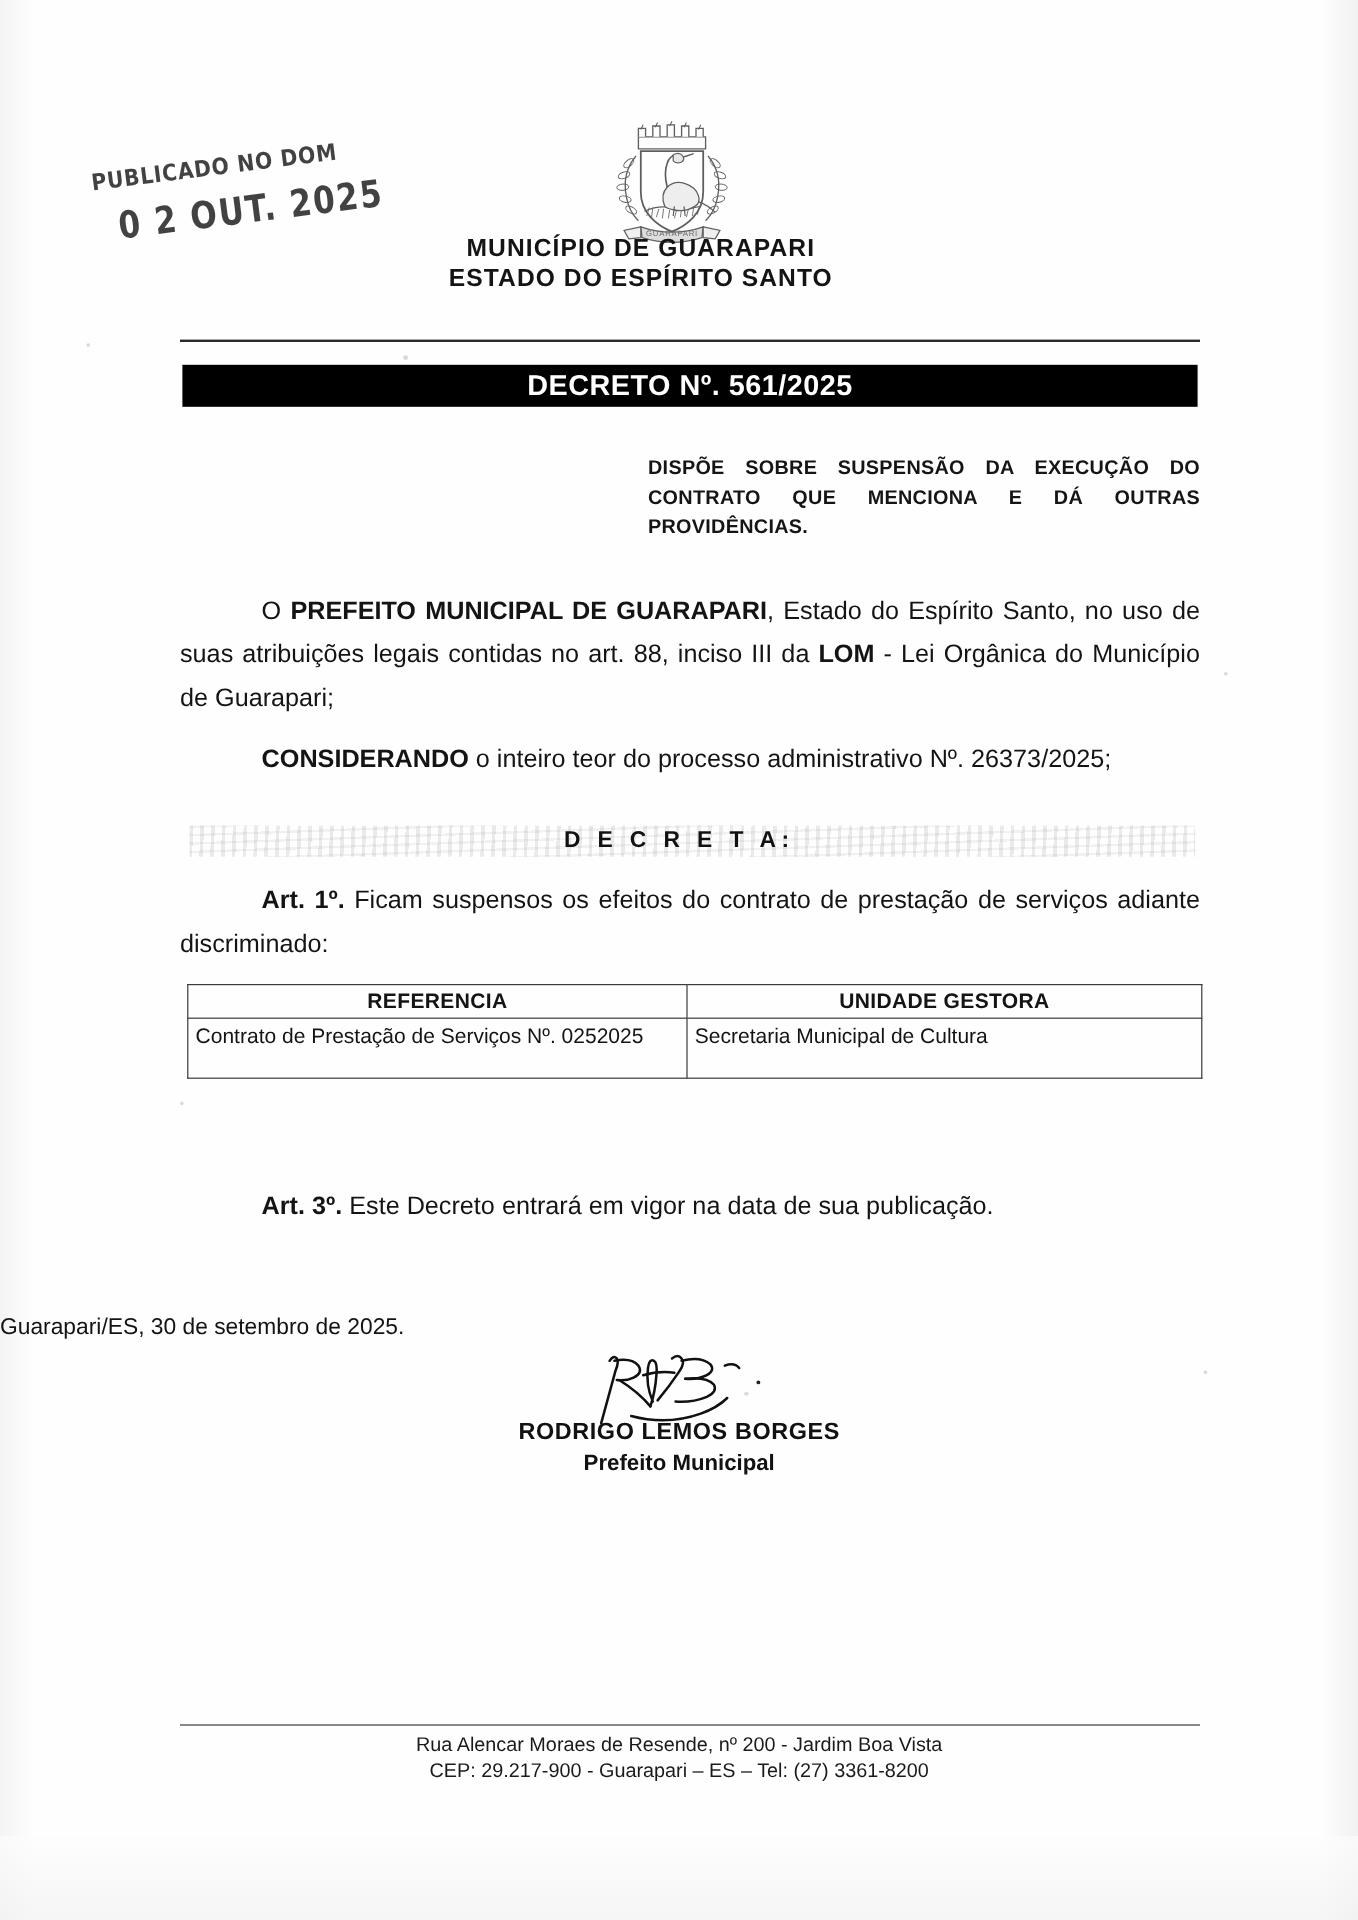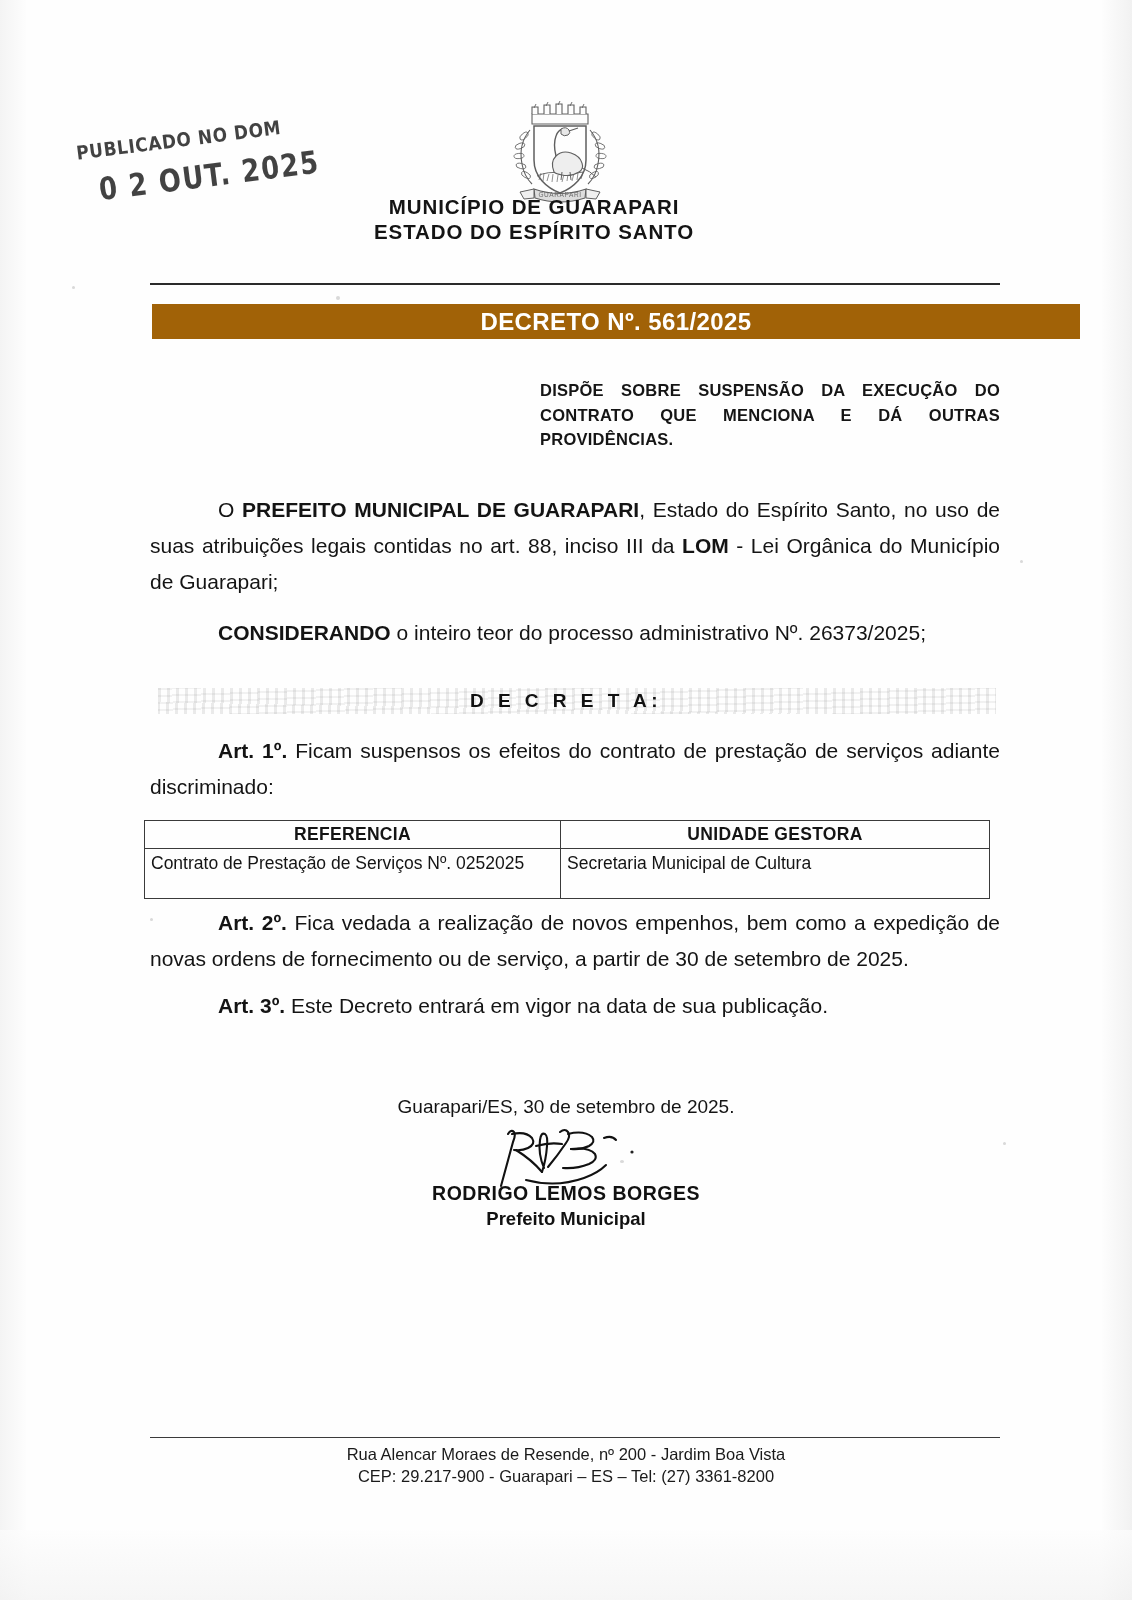--- a/index.html
+++ b/index.html
@@ -94,22 +94,22 @@
     position: absolute;
     left: 150px; top: 283px;
     width: 850px; height: 0;
     border-top: 2px solid #2a2a2a;
   }
 
   
   .titlebar {
     position: absolute;
     left: 152px; top: 304px;
-    width: 928px; height: 35px;
-    background: #a16207;
+    width: 846px; height: 35px;
+    background: #000000;
     color: #ffffff;
     display: flex;
     align-items: center;
     justify-content: center;
   }
   .titlebar-text {
     font-size: 24px;
     font-weight: 700;
     letter-spacing: .4px;
   }
@@ -166,21 +166,21 @@
     pointer-events: none;
   }
 
   #p-art1 { top: 733px; }
   #p-art2 { top: 905px; }
   #p-art3 { top: 988px; }
 
   
   .ref-table {
     position: absolute;
-    left: 144px; top: 820px;
+    left: 156px; top: 820px;
     width: 846px;
     border-collapse: collapse;
     font-size: 17.5px;
     color: #141414;
   }
   .ref-table td, .ref-table th {
     border: 1.5px solid #3a3a3a;
     padding: 3px 6px;
     vertical-align: top;
   }
@@ -201,21 +201,21 @@
   .cell-ug {
     text-align: left;
     line-height: 23px;
   }
 
   
   .dateline {
     position: absolute;
     left: 0; top: 1096px;
     width: 1132px;
-    text-align: center;
+    text-align: left;
     font-size: 19px;
     color: #141414;
   }
   .signature {
     position: absolute;
     left: 486px; top: 1120px;
     width: 170px; height: 72px;
   }
   .signer {
     position: absolute;
@@ -362,23 +362,20 @@
       </tr>
     </thead>
     <tbody>
       <tr>
         <td class="cell-ref">Contrato de Prestação de Serviços Nº. 0252025</td>
         <td class="cell-ug">Secretaria Municipal de Cultura</td>
       </tr>
     </tbody>
   </table>
 
-  <div class="body-block indent" id="p-art2">
-    <b>Art. 2º.</b><span> Fica vedada a realização de novos empenhos, bem como a expedição de novas ordens de fornecimento ou de serviço, a partir de 30 de setembro de 2025.</span>
-  </div>
 
   <div class="body-block indent" id="p-art3">
     <b>Art. 3º.</b><span>  Este Decreto entrará em vigor na data de sua publicação.</span>
   </div>
 
   <div class="dateline">Guarapari/ES, 30 de setembro de 2025.</div>
 
   <div class="signature">
     <svg viewBox="0 0 170 72" width="170" height="72" aria-hidden="true">
       <g fill="none" stroke="#111111" stroke-width="2.1" stroke-linecap="round" stroke-linejoin="round">

